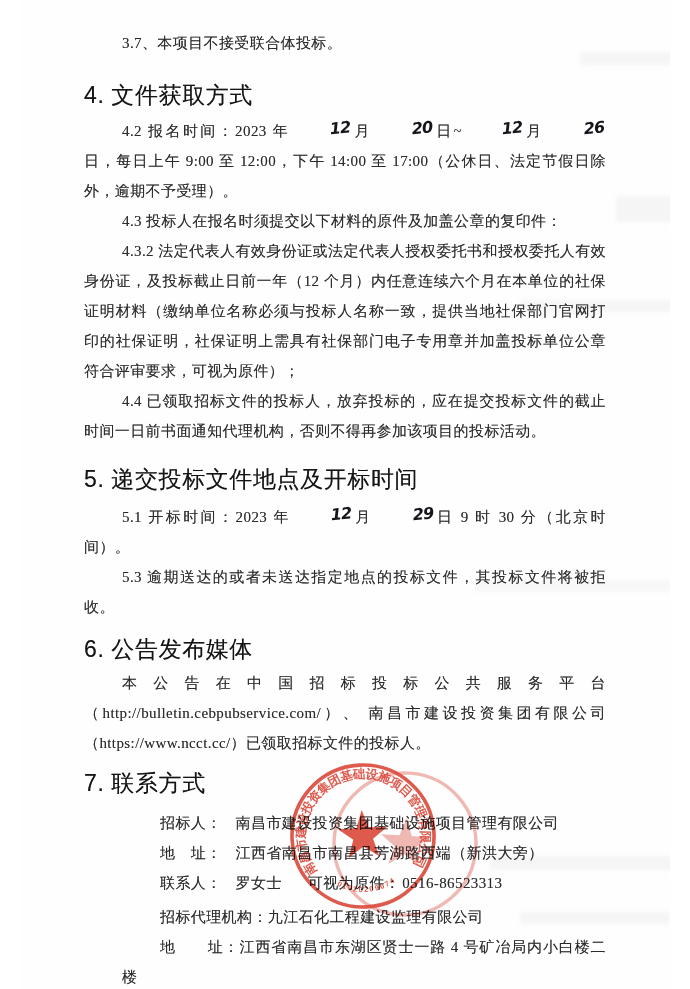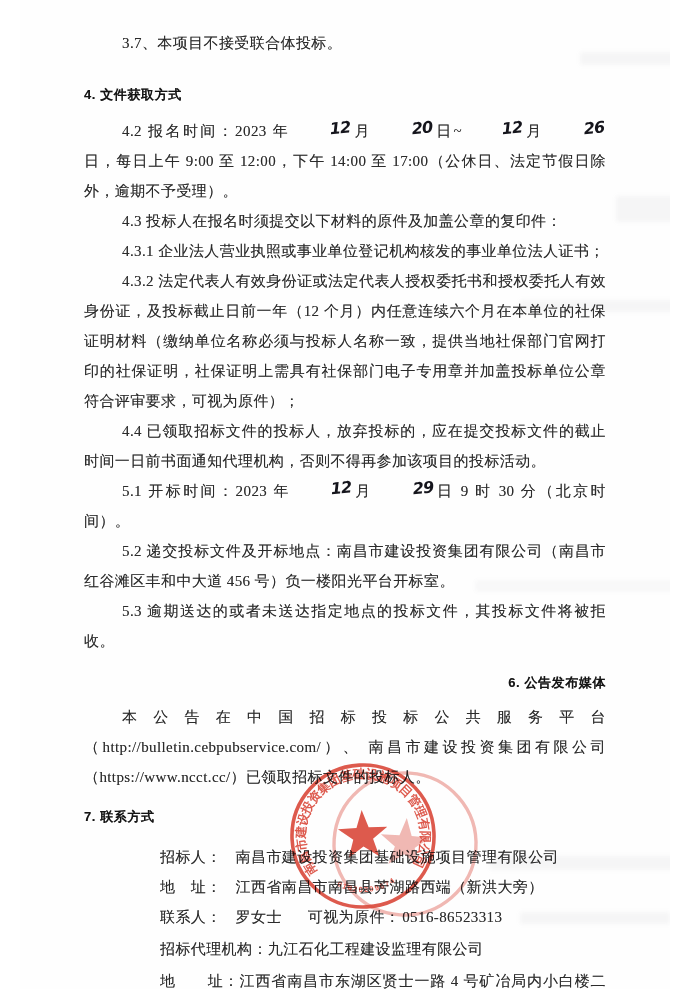--- a/index.html
+++ b/index.html
@@ -23,30 +23,30 @@
     margin: 0;
     font-size: 15px;
     line-height: 30px;
     letter-spacing: 0.4px;
     text-align: justify;
     text-indent: 38px;
     text-shadow: 0 0 0.5px rgba(40,40,40,0.45);
   }
   .content h2 {
     font-family: "Liberation Sans", "DejaVu Sans", sans-serif;
-    font-size: 13px;
-    font-weight: 700;
+    font-size: 23px;
+    font-weight: 400;
     color: #141414;
     margin: 24px 0 8px 0;
     line-height: 26px;
     letter-spacing: 0.6px;
     text-shadow: 0 0 0.5px rgba(0,0,0,0.4);
   }
   .content h2.h5 { margin: 20px 0 10px 0; }
-  .content h2.h6 { margin: 14px 0 6px 0; text-align: right; }
+  .content h2.h6 { margin: 14px 0 6px 0; }
   .content h2.h7 { margin: 12px 0 12px 0; }
   
   .hw {
     display: inline-block;
     font-family: "DejaVu Sans", sans-serif;
     font-style: italic;
     font-weight: 600;
     font-size: 16px;
     color: #15151c;
     letter-spacing: -1px;
@@ -58,21 +58,21 @@
   .contact-row {
     display: block;
     margin: 0;
     padding-left: 38px;
     font-size: 15px;
     line-height: 31px;
     letter-spacing: 0.4px;
     white-space: pre-wrap;
     text-shadow: 0 0 0.5px rgba(40,40,40,0.45);
   }
-  .contact-row.gap-top { margin-top: 4px; font-family: Liberation Mono, monospace; }
+  .contact-row.gap-top { margin-top: 4px; }
   .contact-row .lbl { white-space: pre-wrap; }
   .contact-row .val { white-space: pre-wrap; margin-left: 6px; }
   .contact-row .val.wide-gap { margin-left: 14px; }
   .contact-row .lbl2 { margin-left: 26px; white-space: pre-wrap; }
   .contact-row .val2 { margin-left: 2px; white-space: pre-wrap; }
   
   .seal {
     position: absolute;
     left: 256px;
     top: 746px;
@@ -114,30 +114,29 @@
 
     <p>3.7、本项目不接受联合体投标。</p>
 
     <h2>4. 文件获取方式</h2>
 
 
     <p><span>4.2 报名时间：2023 年</span><span class="hw">12</span><span>月</span><span class="hw">20</span><span>日~</span><span class="hw">12</span><span>月</span><span class="hw">26</span><span>日，每日上午 9:00 至 12:00，下午 14:00 至 17:00（公休日、法定节假日除外，逾期不予受理）。</span></p>
 
     <p>4.3 投标人在报名时须提交以下材料的原件及加盖公章的复印件：</p>
 
-    <p>4.3.1 企业法人营业执照或事业单位登记机构核发的事业单位法人证书；</p>
 
     <p>4.3.2 法定代表人有效身份证或法定代表人授权委托书和授权委托人有效身份证，及投标截止日前一年（12 个月）内任意连续六个月在本单位的社保证明材料（缴纳单位名称必须与投标人名称一致，提供当地社保部门官网打印的社保证明，社保证明上需具有社保部门电子专用章并加盖投标单位公章符合评审要求，可视为原件）；</p>
 
     <p>4.4 已领取招标文件的投标人，放弃投标的，应在提交投标文件的截止时间一日前书面通知代理机构，否则不得再参加该项目的投标活动。</p>
 
+    <h2 class="h5">5. 递交投标文件地点及开标时间</h2>
 
     <p><span>5.1 开标时间：2023 年</span><span class="hw">12</span><span>月</span><span class="hw">29</span><span>日 9 时 30 分（北京时间）。</span></p>
 
-    <p>5.2 递交投标文件及开标地点：南昌市建设投资集团有限公司（南昌市红谷滩区丰和中大道 456 号）负一楼阳光平台开标室。</p>
 
     <p>5.3 逾期送达的或者未送达指定地点的投标文件，其投标文件将被拒收。</p>
 
     <h2 class="h6">6. 公告发布媒体</h2>
 
     <p>本公告在中国招标投标公共服务平台（http://bulletin.cebpubservice.com/）、 南昌市建设投资集团有限公司 （https://www.ncct.cc/）已领取招标文件的投标人。</p>
 
     <h2 class="h7">7. 联系方式</h2>
 
     <div>

